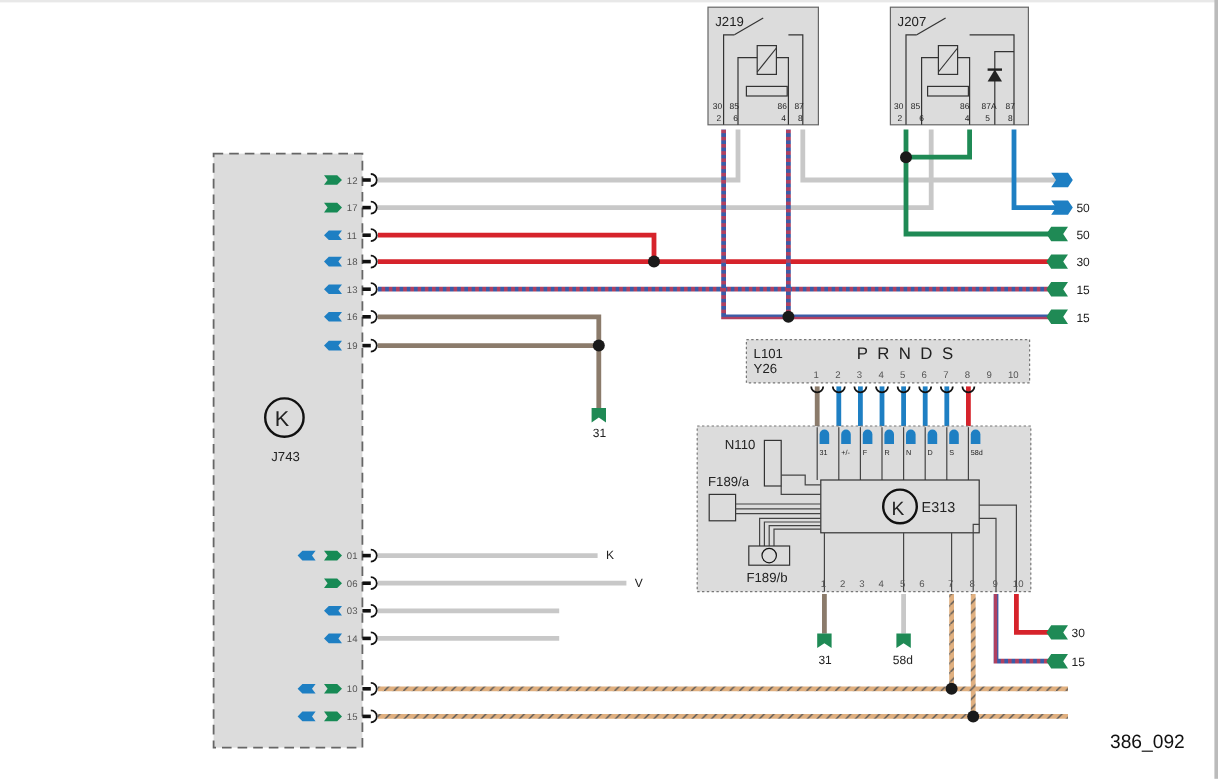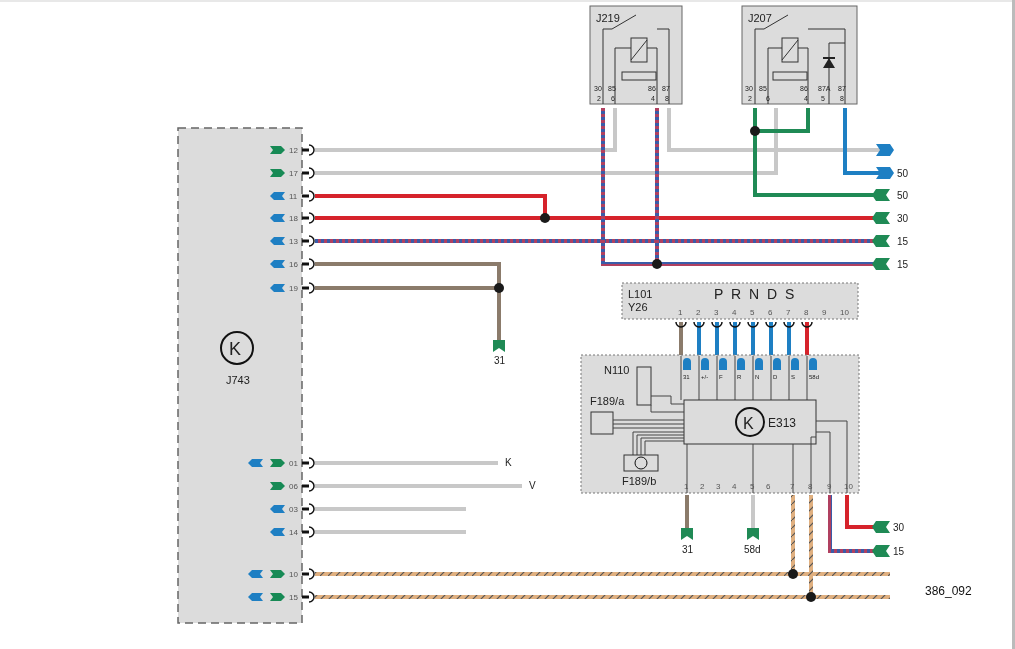--- a/index.html
+++ b/index.html
@@ -2,21 +2,21 @@
 <html><head>
 <meta charset="utf-8">
 <style>
   html,body{margin:0;padding:0;background:#fff;}
   body{width:1015px;height:649px;position:relative;overflow:hidden;font-family:"Liberation Sans",sans-serif;}
   #diagram{position:absolute;left:0;top:0;width:1015px;height:649px;}
   .lbl{font-family:"Liberation Sans",sans-serif;fill:#222;}
   .pin{font-size:8px;fill:#555;}
   .term{font-size:10px;fill:#222;}
   .prnds{font-size:14px;letter-spacing:2px;}
-  #fig-id{position:absolute;left:925px;top:584px;font-size:12px;color:#111;}
+  #fig-id{position:absolute;left:925px;top:610px;font-size:16px;color:#111;}
   #right-edge{position:absolute;right:0;top:0;width:3px;height:649px;background:#bbb;}
   #top-edge{position:absolute;left:0;top:0;width:1015px;height:2px;background:#e8e8e8;}
 </style>
 </head>
 <body>
 
 <div id="top-edge"></div>
 <div id="right-edge"></div>
 
 <svg id="diagram" viewBox="0 0 1015 649" xmlns="http://www.w3.org/2000/svg">

